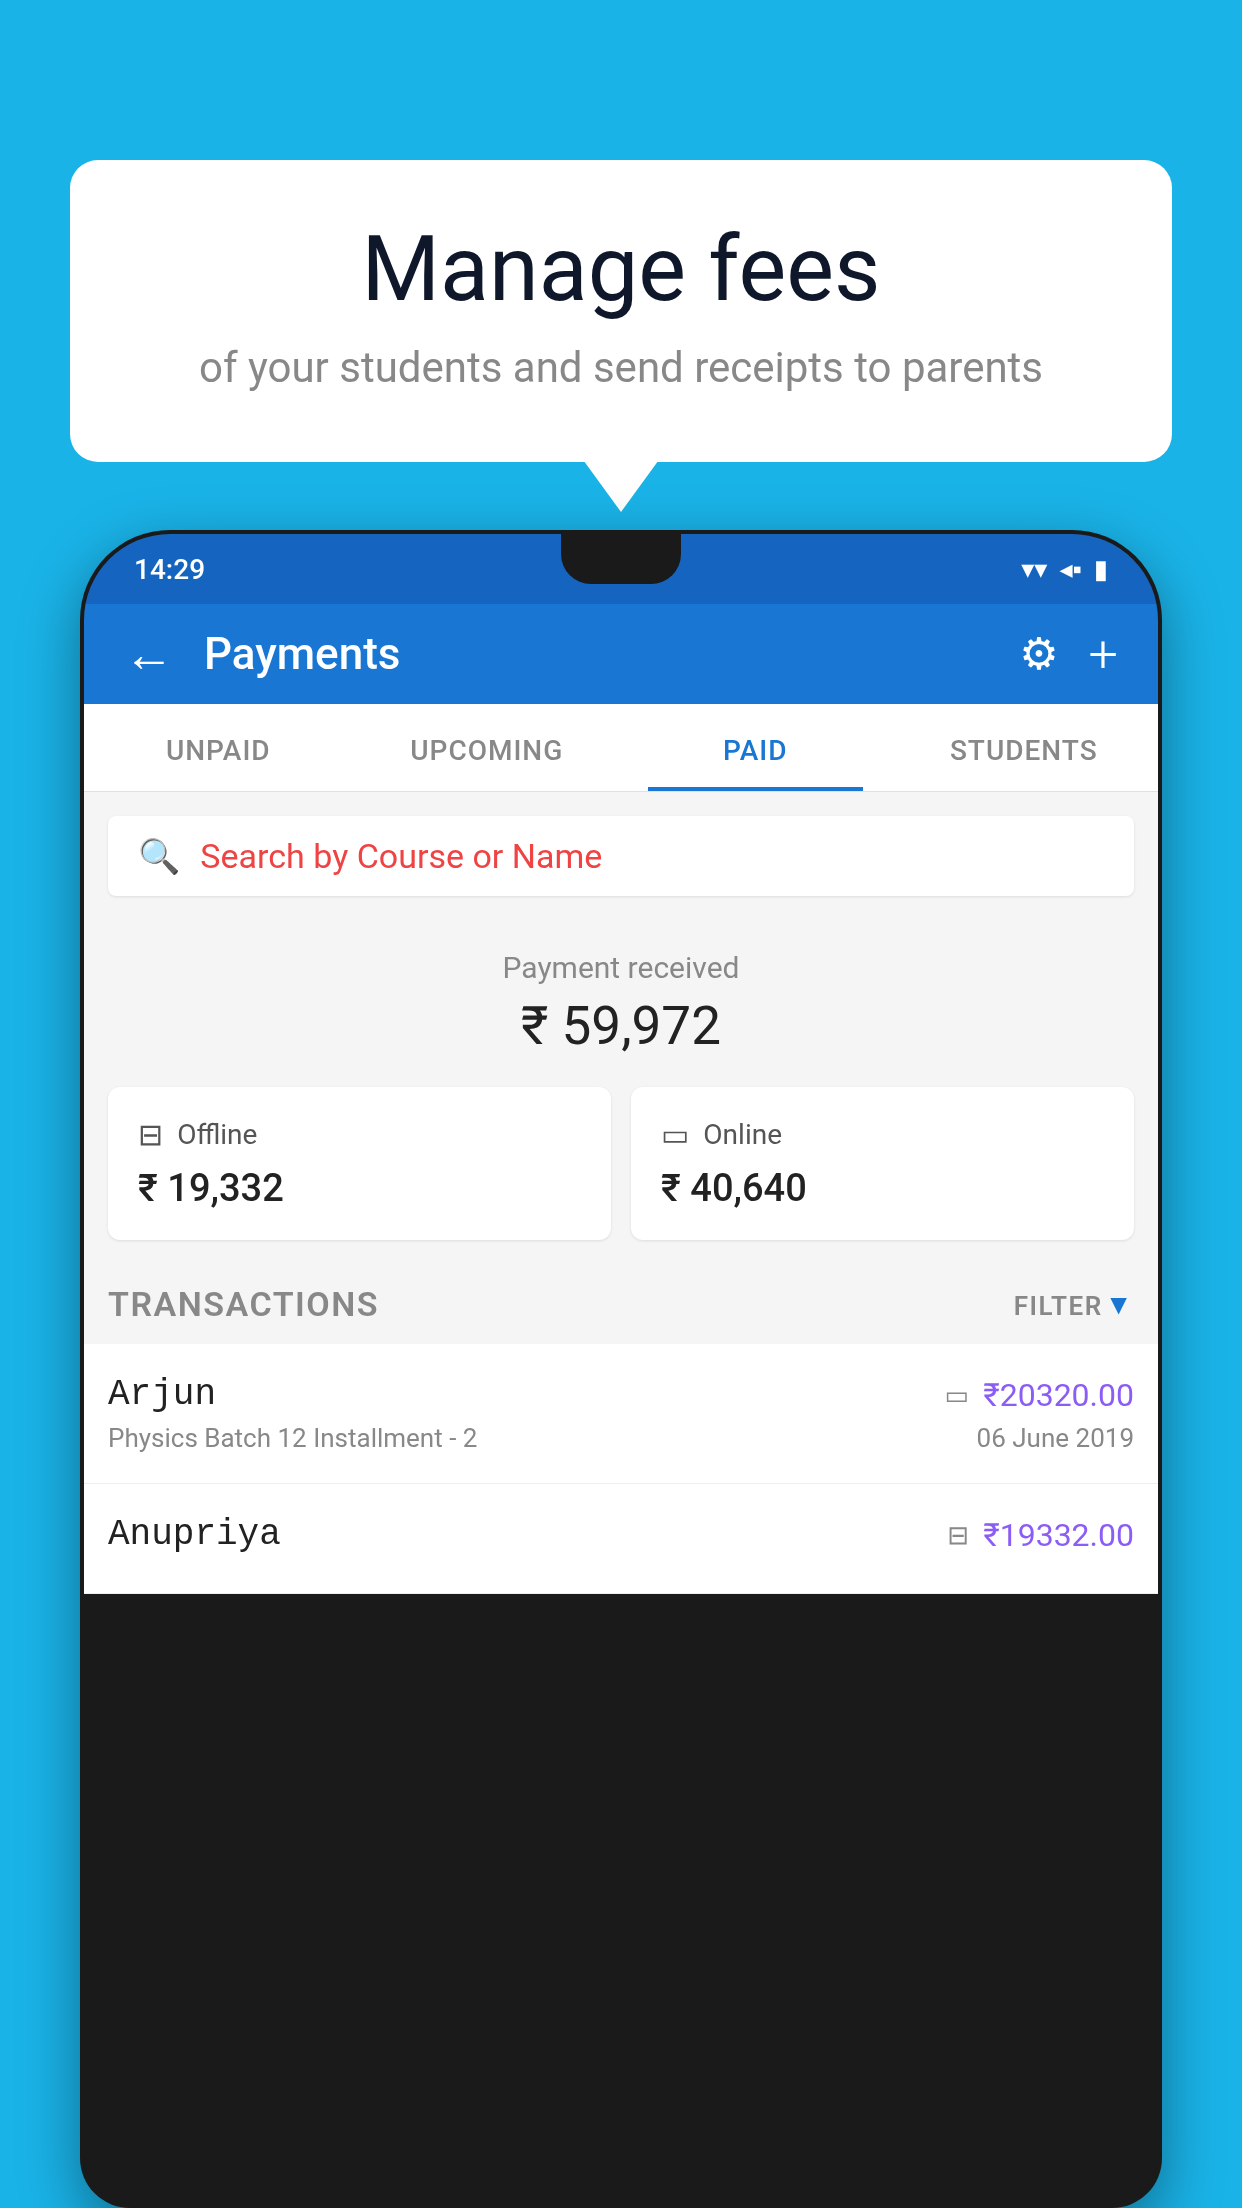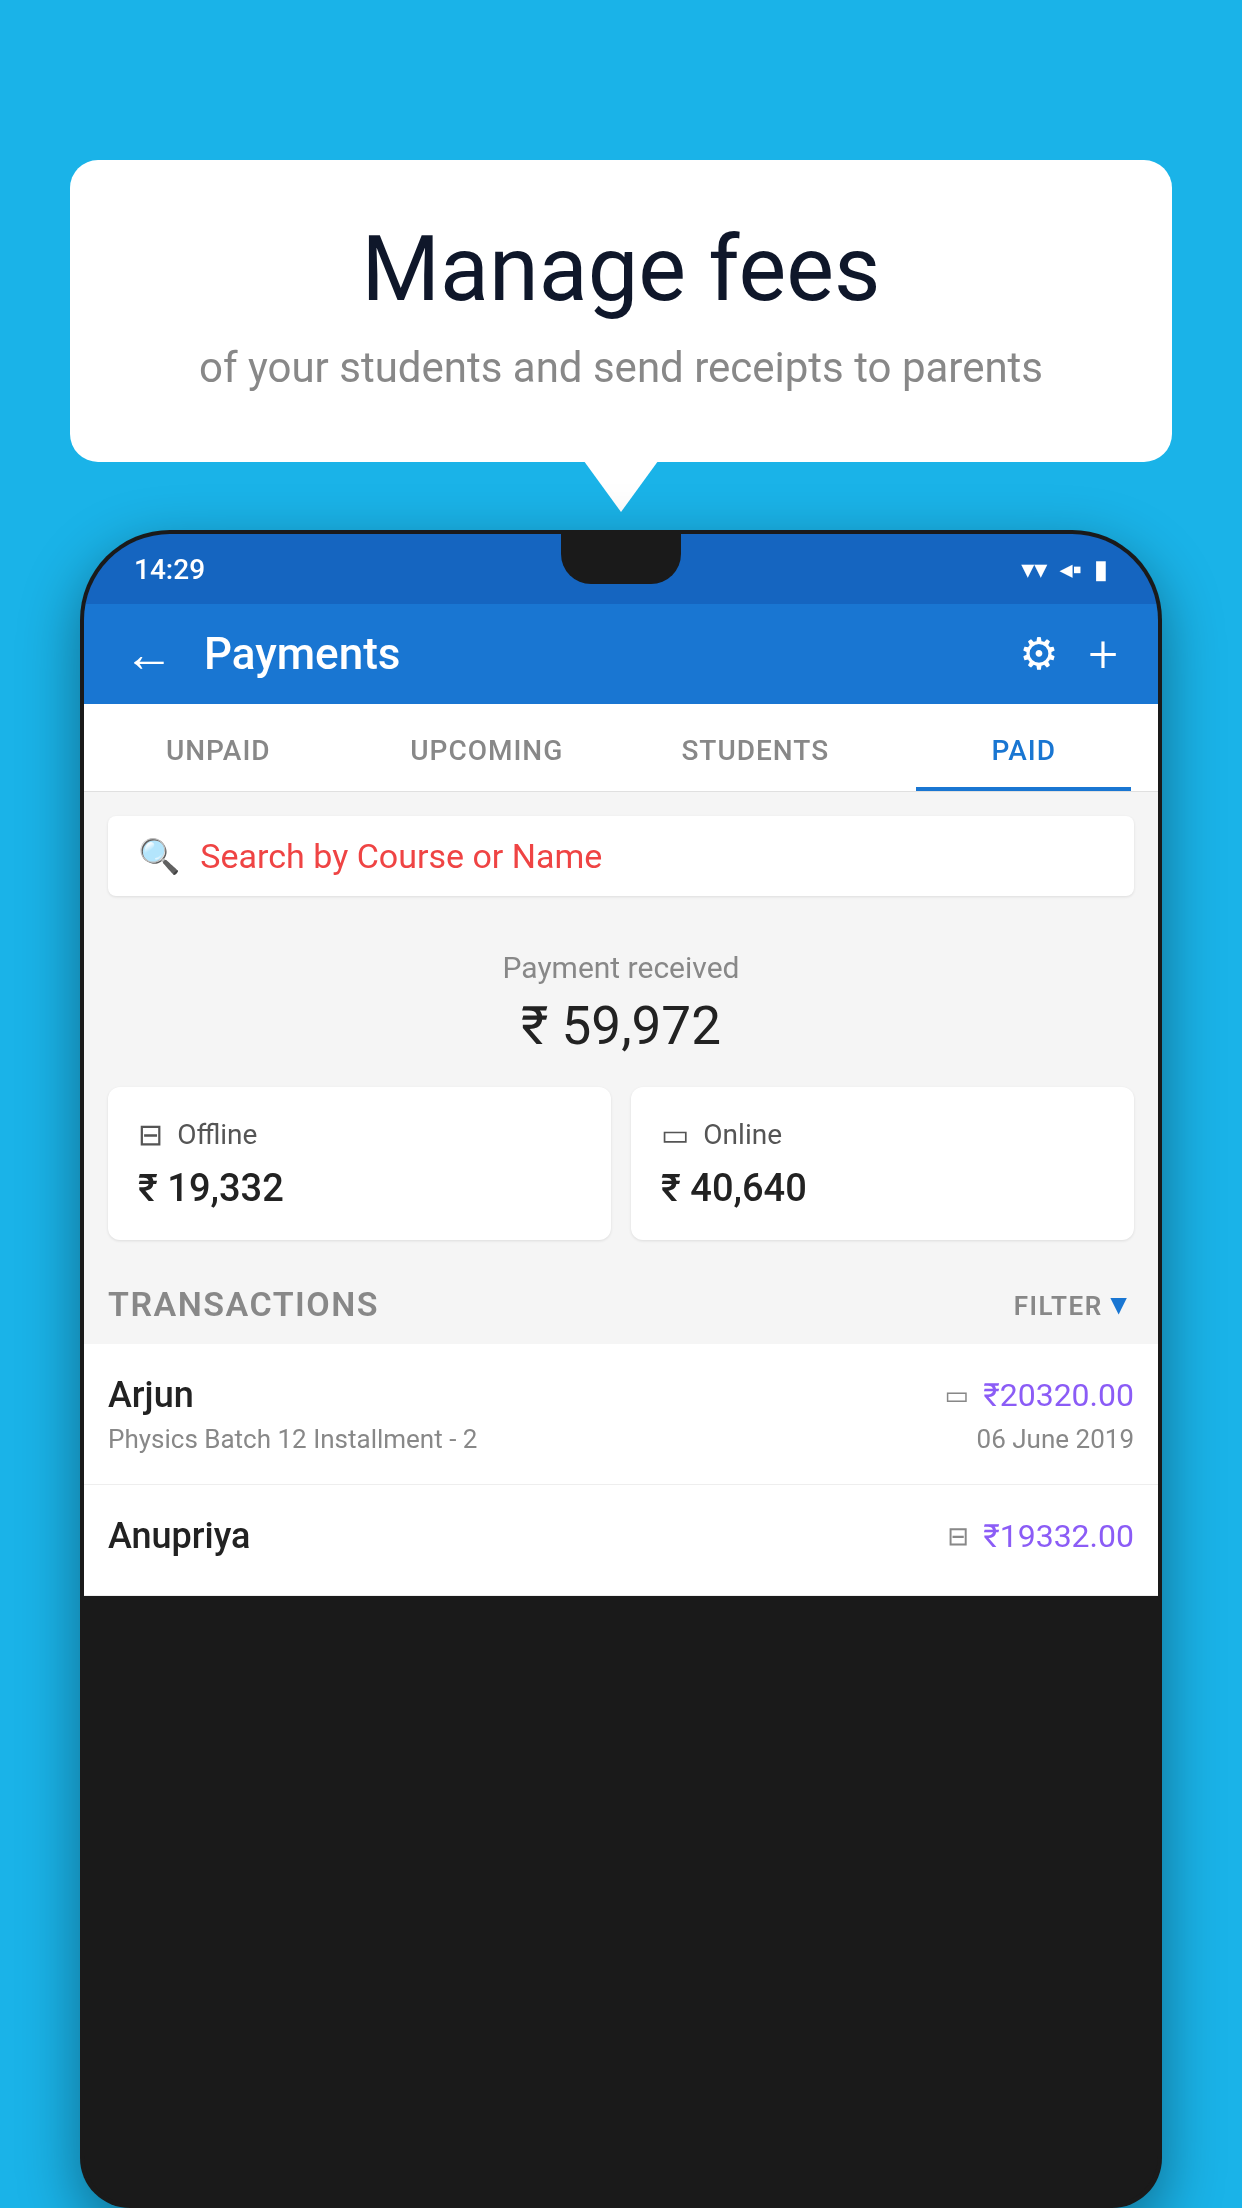--- a/index.html
+++ b/index.html
@@ -282,20 +282,21 @@
     .transaction-main {
       display: flex;
       justify-content: space-between;
       align-items: center;
       margin-bottom: 8px;
     }
     .transaction-name {
       font-size: 36px;
       font-weight: 500;
       color: #222;
+      font-family: Liberation Mono, monospace;
     }
     .transaction-amount-wrap {
       display: flex;
       align-items: center;
       gap: 14px;
     }
     .transaction-amount {
       font-size: 32px;
       color: #8b5cf6;
       font-weight: 400;
@@ -347,22 +348,22 @@
     <div class="app-header">
       <span class="header-back">←</span>
       <span class="header-title">Payments</span>
       <span class="header-gear">⚙</span>
       <span class="header-plus">+</span>
     </div>
 
     <div class="tabs-bar">
       <div class="tab">UNPAID</div>
       <div class="tab">UPCOMING</div>
+      <div class="tab active">PAID</div>
       <div class="tab">STUDENTS</div>
-      <div class="tab active">PAID</div>
     </div>
 
     <div class="phone-screen">
 
       <div class="search-bar">
         <span class="search-icon-wrap">🔍</span>
         <span class="search-placeholder">Search by Course or Name</span>
       </div>
 
       <div class="payment-received">

